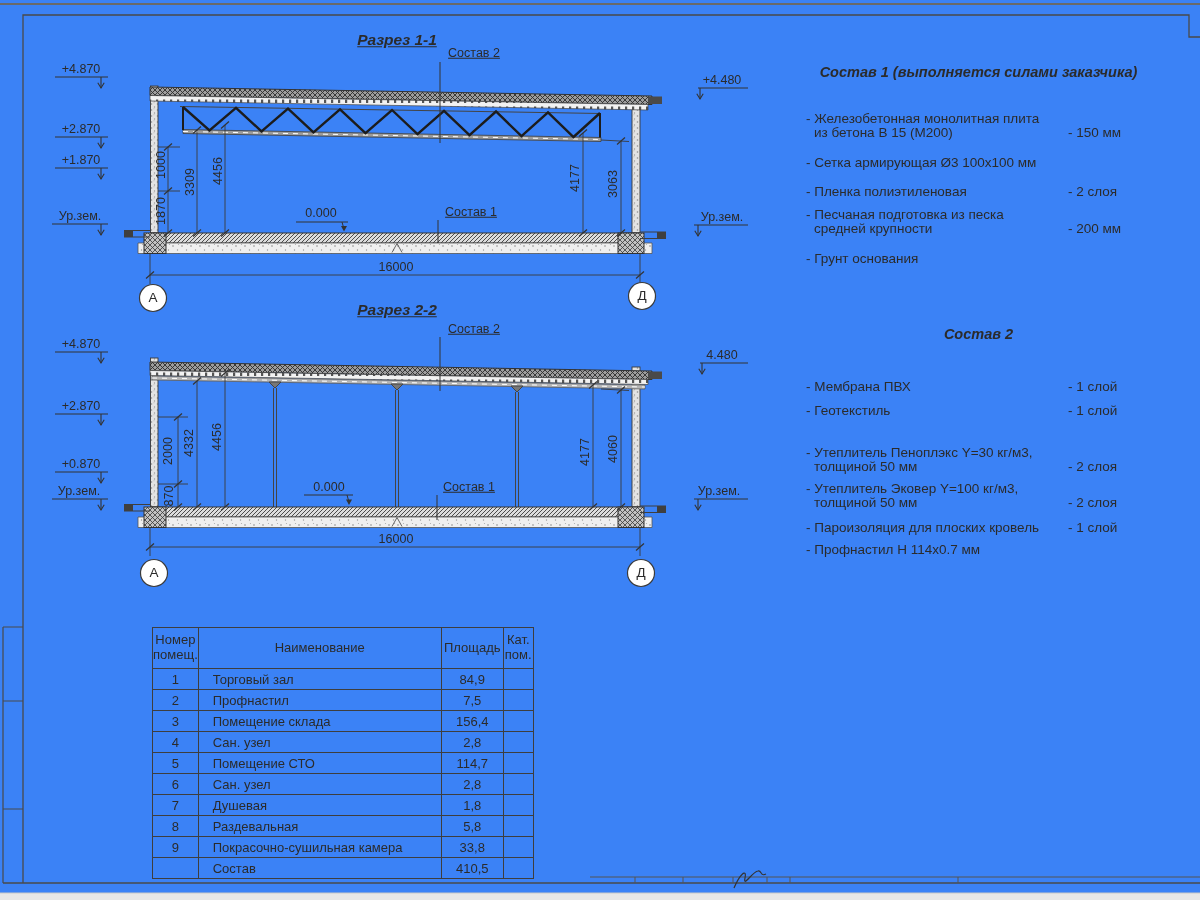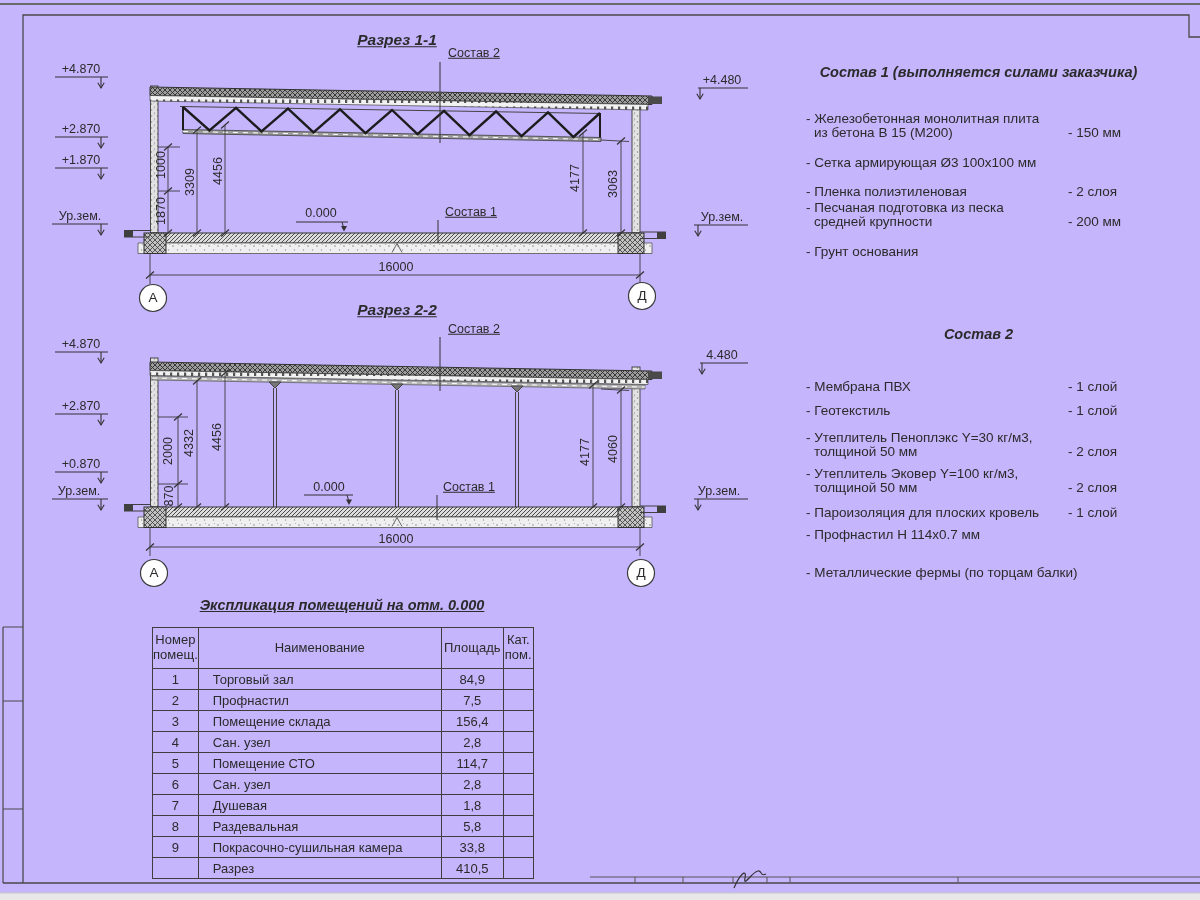--- a/index.html
+++ b/index.html
@@ -1,16 +1,16 @@
 <!DOCTYPE html>
 <html><head>
 <meta charset="utf-8">
 <style>
   html,body { margin:0; padding:0; background:#fff; }
-  .page { position:relative; width:1200px; height:900px; background:#c4b5fd;
+  .page { position:relative; width:1200px; height:900px; background:#3b82f6;
           font-family:"Liberation Sans", sans-serif; color:#2b2b2b; overflow:hidden; }
   svg.lines { position:absolute; left:0; top:0; }
   .t   { position:absolute; font-size:12.5px; line-height:1; white-space:nowrap; color:#2b2b2b; }
   .c   { transform:translate(-50%,-50%); }
   .rot { transform:translate(-50%,-50%) rotate(-90deg); }
   .sec-title { font-size:15.5px; font-weight:bold; font-style:italic; text-decoration:underline; }
   .lbl { text-decoration:underline; }
   .axis { font-size:13.5px; }
   .comp-title { position:absolute; width:345px; text-align:center; font-size:14.5px; font-weight:bold;
                 font-style:italic; white-space:nowrap; }
@@ -247,67 +247,63 @@
 <div class="comp-title" style="left:806px;top:64px">Состав 1 (выполняется силами заказчика)</div>
 <div class="comp" style="left:806px;top:108px">
   <div class="ci" style="margin-top:4px;margin-bottom:16px">
     <div>- Железобетонная монолитная плита</div>
     <div class="l2">из бетона В 15 (М200)</div>
     <div class="val" style="top:14px">- 150 мм</div>
   </div>
   <div class="ci" style="margin-bottom:15px">
     <div>- Сетка армирующая Ø3 100х100 мм</div>
   </div>
-  <div class="ci" style="margin-bottom:2px">
+  <div class="ci" style="margin-bottom:9px">
     <div>- Пленка полиэтиленовая</div>
     <div class="val">- 2 слоя</div>
   </div>
   <div class="ci" style="margin-bottom:16px">
     <div>- Песчаная подготовка из песка</div>
     <div class="l2">средней крупности</div>
     <div class="val" style="top:14px">- 200 мм</div>
   </div>
   <div class="ci">
     <div>- Грунт основания</div>
   </div>
 </div>
 
 <div class="comp-title" style="left:806px;top:326px">Состав 2</div>
 <div class="comp" style="left:806px;top:374px">
   <div class="ci" style="margin-top:6px;margin-bottom:10px">
     <div>- Мембрана ПВХ</div>
     <div class="val">- 1 слой</div>
   </div>
-  <div class="ci" style="margin-bottom:13px">
+  <div class="ci" style="margin-bottom:28px">
     <div>- Геотекстиль</div>
     <div class="val">- 1 слой</div>
   </div>
   <div class="ci" style="margin-bottom:8px">
     <div>- Утеплитель Пеноплэкс Y=30 кг/м3,</div>
     <div class="l2">толщиной 50 мм</div>
     <div class="val" style="top:14px">- 2 слоя</div>
   </div>
   <div class="ci" style="margin-bottom:11px">
     <div>- Утеплитель Эковер Y=100 кг/м3,</div>
     <div class="l2">толщиной 50 мм</div>
     <div class="val" style="top:14px">- 2 слоя</div>
   </div>
   <div class="ci" style="margin-bottom:8px">
     <div>- Пароизоляция для плоских кровель</div>
     <div class="val">- 1 слой</div>
   </div>
   <div class="ci" style="margin-bottom:24px">
     <div>- Профнастил Н 114х0.7 мм</div>
   </div>
-  <div class="ci">
-    <div>- Металлические фермы (по торцам балки)</div>
-  </div>
 </div>
 
-<div class="tbl-title">Экспликация помещений на отм. 0.000</div>
 <table class="expl">
   <colgroup>
         <col style="width:45px">
         <col style="width:243px">
         <col style="width:62px">
         <col style="width:30px">
       </colgroup>
   <thead>
     <tr>
       <th class="cen">Номер помещ.</th>
@@ -366,20 +362,20 @@
           <td></td>
         </tr>
     <tr>
           <td class="cen">9</td>
           <td class="nm">Покрасочно-сушильная камера</td>
           <td class="cen">33,8</td>
           <td></td>
         </tr>
     <tr>
           <td class="cen"></td>
-          <td class="nm">Разрез</td>
+          <td class="nm">Состав</td>
           <td class="cen">410,5</td>
           <td></td>
         </tr>
   </tbody>
 </table>
 
 </div>
 
 </body></html>

